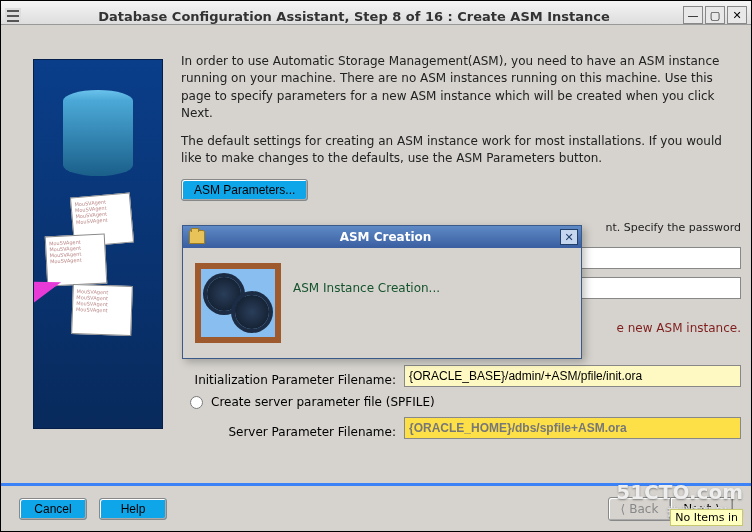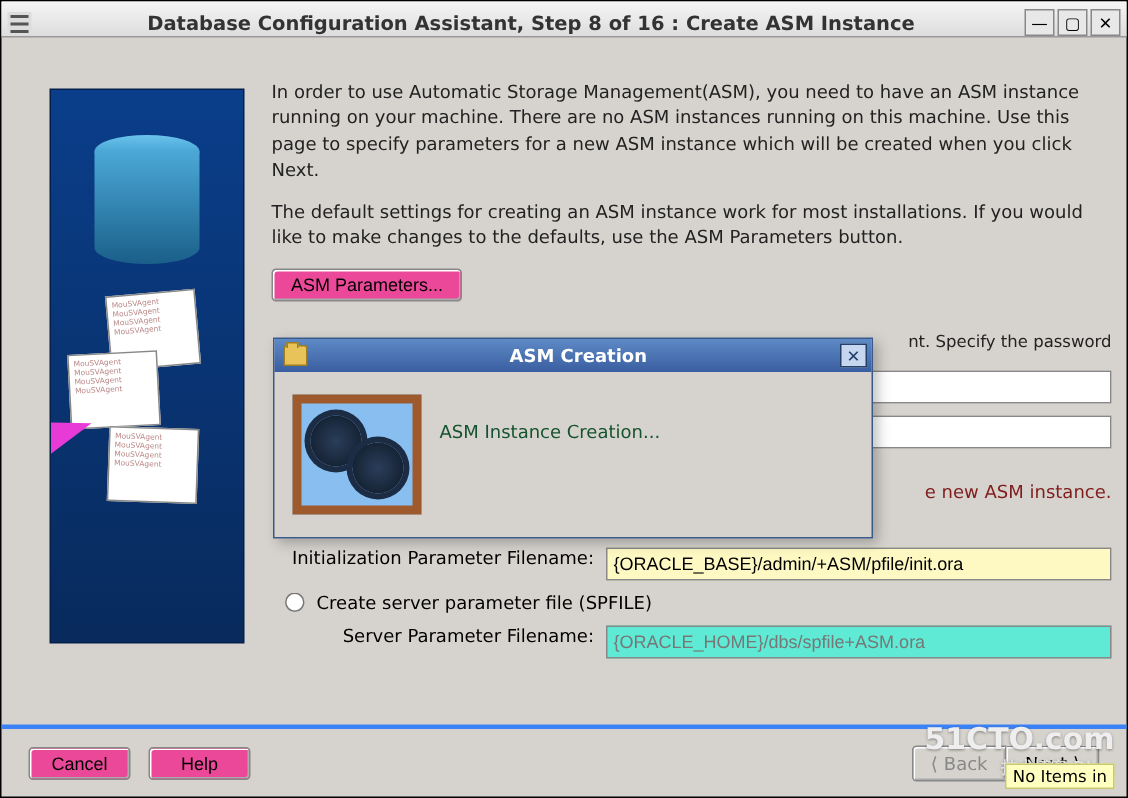--- a/index.html
+++ b/index.html
@@ -23,33 +23,33 @@
 .page1 { top:135px; left:38px; transform:rotate(-5deg); }
 .page2 { top:175px; left:12px; transform:rotate(-3deg); }
 .page3 { top:225px; left:38px; transform:rotate(2deg); }
 .arrow { position:absolute; top:215px; left:-10px; width:0; height:0; border-left:38px solid #e83ad6; border-top:13px solid transparent; border-bottom:13px solid transparent; transform: rotate(-18deg); }
 .arrow::after { content:""; position:absolute; left:-50px; top:-6px; width:18px; height:12px; background:#e83ad6; }
 
 .main-right { position:absolute; left:180px; top:28px; right:10px; }
 .intro { font-size:12px; color:#222; line-height:1.45; margin-bottom:10px; }
 .para2 { margin-bottom:12px; }
 
-.btn { background:#ec4899; border:1px solid #888; border-radius:3px; padding:3px 12px; font-size:12px; cursor:pointer; display:inline-block; box-shadow: inset 1px 1px 0 #fff, inset -1px -1px 0 #aaa; }
+.btn { background:#0ea5e9; border:1px solid #888; border-radius:3px; padding:3px 12px; font-size:12px; cursor:pointer; display:inline-block; box-shadow: inset 1px 1px 0 #fff, inset -1px -1px 0 #aaa; }
 
 .trail-text { position:absolute; right:10px; top:196px; font-size:11px; color:#222; }
 .trail-text2 { position:absolute; right:10px; top:296px; font-size:12px; color:#7f1d1d; }
 
 .pwd-inputs { position:absolute; right:10px; top:222px; display:flex; flex-direction:column; gap:8px; }
 .pwd-inputs input { width:180px; height:22px; border:1px solid #888; padding:0 4px; font-size:12px; }
 
 .form-rows { position:absolute; left:180px; top:340px; right:10px; }
-.form-row { display:flex; align-items:flex-start; gap:8px; margin-bottom:8px; font-size:12px; }
+.form-row { display:flex; align-items:flex-end; gap:8px; margin-bottom:8px; font-size:12px; }
 .form-row label { width:215px; text-align:right; }
 .form-row input.text { flex:1; height:22px; border:1px solid #888; background:#fef9c3; padding:0 4px; font-size:12px; }
-.form-row input.text.disabled { background:#5eead4; color:#777; }
+.form-row input.text.disabled { background:#fde047; color:#777;font-weight:bold; }
 .form-row.radio input[type=radio]{ margin-left:9px; }
 
 .bottom-bar { position:absolute; left:0; right:0; bottom:0; height:48px; border-top:3px solid #3b82f6; display:flex; align-items:center; padding:0 18px; }
 .bottom-bar .btn { min-width:68px; text-align:center; }
 .bottom-bar .spacer { flex:1; }
 .nav-seg { display:flex; }
 .nav-seg .seg { border:1px solid #888; background:#d6d3ce; padding:4px 12px; font-size:12px; display:flex; align-items:center; gap:4px; cursor:pointer; box-shadow: inset 1px 1px 0 #fff, inset -1px -1px 0 #aaa; }
 .nav-seg .seg:first-child { border-radius:3px 0 0 3px; }
 .nav-seg .seg:last-child { border-radius:0 3px 3px 0; border-left:none; }
 .nav-seg .seg.disabled { color:#888; }

